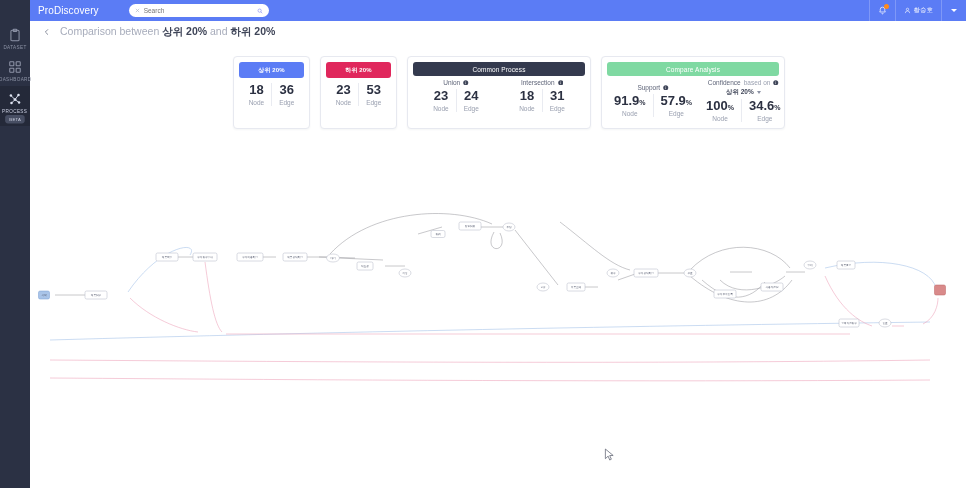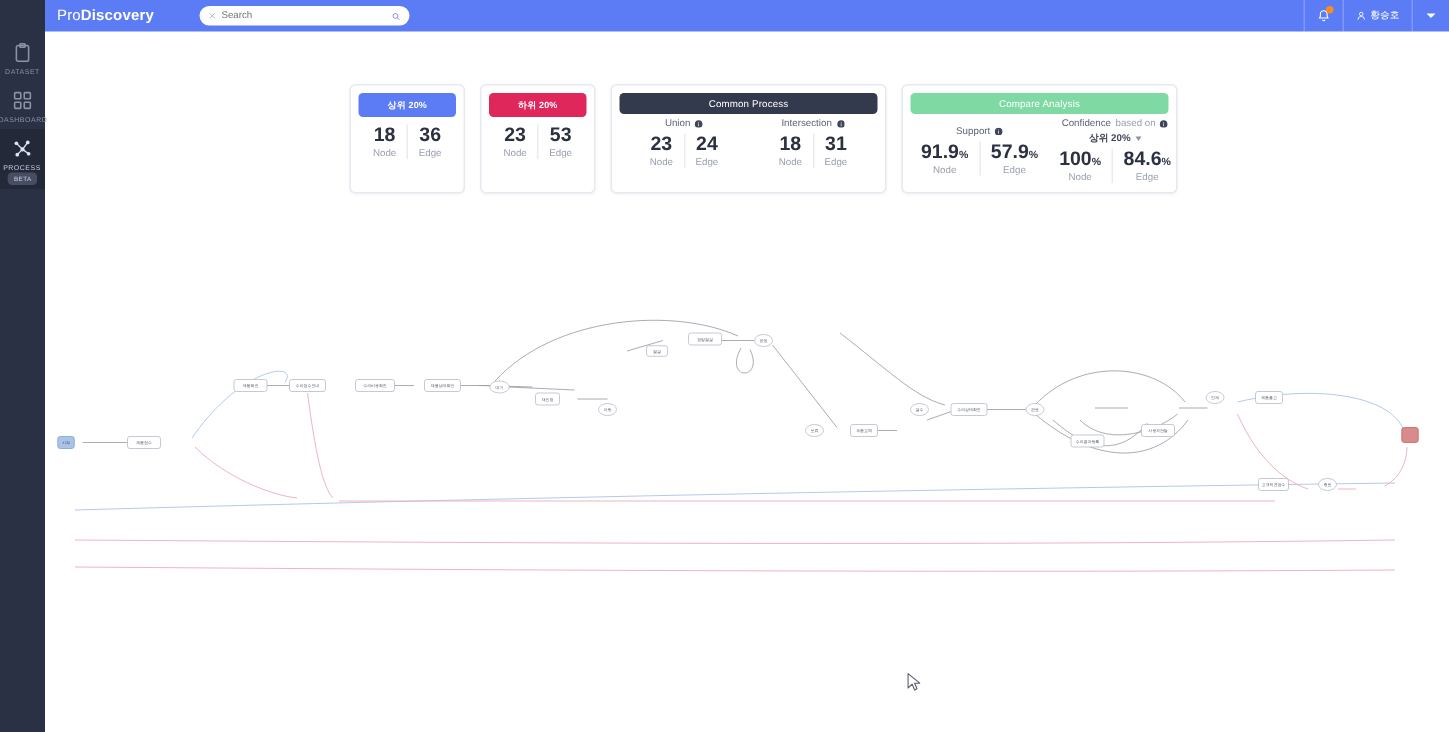--- a/index.html
+++ b/index.html
@@ -37,21 +37,21 @@
 
   
   .topbar {
     position: absolute; left: 30px; top: 0; width: 936px; height: 21px;
     background: #5b7cf5; display: flex; align-items: center; z-index: 4;
   }
   .brand {
     color: #fff; font-size: 10px; margin-left: 8px; letter-spacing: .1px;
     font-weight: 400; white-space: nowrap;
   }
-  .brand b { font-weight: 700; }
+  .brand b { font-weight: 400; }
   .search-wrap {
     margin-left: 30px; width: 140px; height: 13px; background: #fff;
     border-radius: 7px; display: flex; align-items: center;
     padding: 0 6px; gap: 4px;
   }
   .x-ico { width: 5px; height: 5px; flex: 0 0 auto; }
   .x-ico svg { display:block; width:5px; height:5px; }
   .search-input {
     border: 0; outline: 0; flex: 1; font-size: 6.5px; color: #8a90a0;
     font-family: "Liberation Sans", sans-serif; background: transparent;
@@ -230,20 +230,30 @@
           </svg>
         </span>
         <span class="user-name">황승호</span>
       </div>
       <div class="tr-cell caret-cell">
         <span class="caret"></span>
       </div>
     </div>
   </header>
 
+  <div class="page-head">
+    <div class="back-btn">
+      <svg viewBox="0 0 24 24" fill="none" stroke="#6d7governance" stroke-width="2.4">
+        <path d="M15 4L7 12l8 8" stroke="#6d7385" stroke-width="2.4" fill="none"></path>
+      </svg>
+    </div>
+    <div class="page-title">
+      <span>Comparison between </span><b>상위 20%</b><span> and </span><b>하위 20%</b>
+    </div>
+  </div>
 
   <section class="cards">
 
     <div class="card card1">
       <div class="card-top top-blue">상위 20%</div>
       <div class="metric-row pad6" style="justify-content:center">
         <div class="metric">
           <span class="m-val">18</span>
           <span class="m-lab">Node</span>
         </div>
@@ -358,21 +368,21 @@
           <div class="dd" style="margin-top:2px">
             <span>상위 20%</span>
             <span class="chev"></span>
           </div>
           <div class="metric-row" style="margin-top:2px">
             <div class="metric">
               <span class="m-val"><span>100</span><span class="pct">%</span></span>
               <span class="m-lab">Node</span>
             </div>
             <div class="metric">
-              <span class="m-val"><span>84.6</span><span class="pct">%</span></span>
+              <span class="m-val"><span>34.6</span><span class="pct">%</span></span>
               <span class="m-lab">Edge</span>
             </div>
           </div>
         </div>
       </div>
     </div>
   </section>
 
   <div class="graph">
     <svg viewBox="0 0 936 250">

